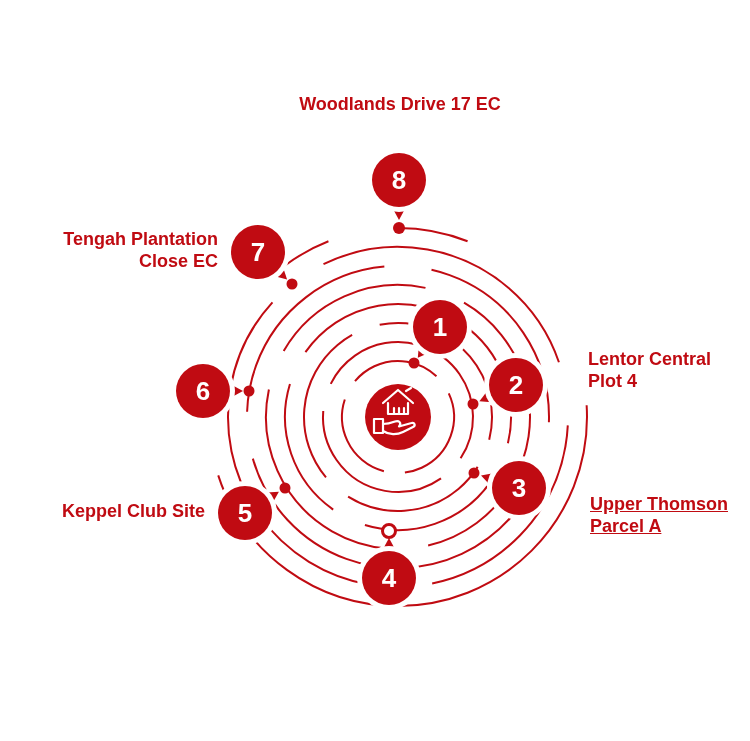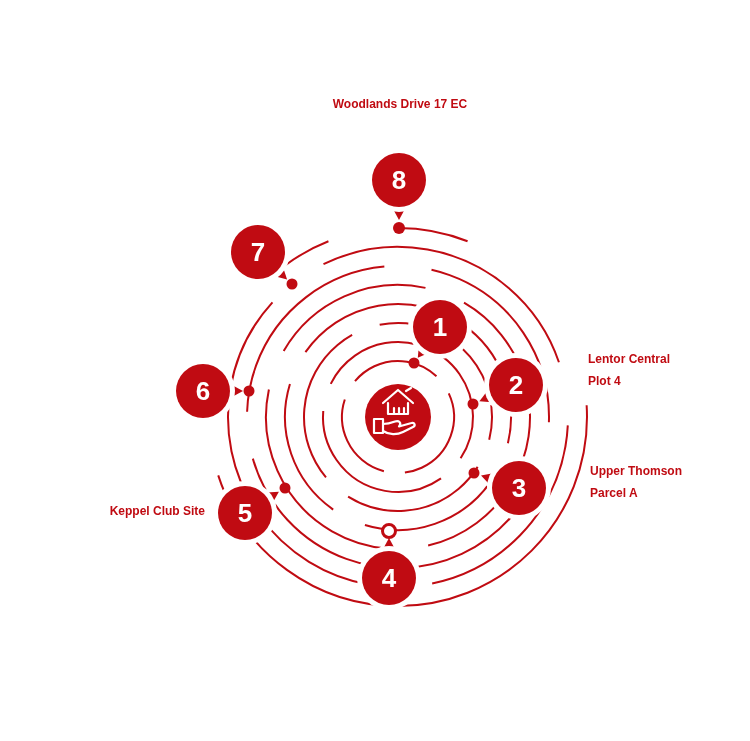--- a/index.html
+++ b/index.html
@@ -14,21 +14,21 @@
   .rings-svg { position:absolute; left:0; top:0; }
   .bubble {
     position:absolute; width:54px; height:54px; border-radius:50%;
     background:var(--accent,#C00B12); color:var(--number-text,#fff);
     display:flex; align-items:center; justify-content:center;
     font-size:26px; font-weight:bold;
     box-shadow:0 0 0 5px var(--background,#fff);
   }
   .label {
     position:absolute; color:var(--accent,#C00B12);
-    font-size:12px; font-weight:bold; line-height:22px;
+    font-size:18px; font-weight:bold; line-height:22px;
     white-space:pre-line;
   }
   .align-right { text-align:right; }
   .align-center { text-align:center; }
 </style>
 </head>
 <body>
 
 <div class="stage">
 
@@ -104,18 +104,20 @@
     </div>
   <div class="bubble" style="left:231px; top:225px;">
       <span>7</span>
     </div>
   <div class="bubble" style="left:372px; top:153px;">
       <span>8</span>
     </div>
 
   <div class="label" style="left:588px; top:348px;">Lentor Central
 Plot 4</div>
-  <div class="label" style="left:590px; top:460px;">Upper Thomson
+  <div class="label" style="left:590px; top:493px;text-decoration:underline;">Upper Thomson
 Parcel A</div>
   <div class="label align-right" style="right:545px; top:500px;">Keppel Club Site</div>
+  <div class="label align-right" style="right:532px; top:228px;">Tengah Plantation
+Close EC</div>
   <div class="label align-center" style="left:280px; top:93px; width:240px;">Woodlands Drive 17 EC</div>
 
 </div>
 
 </body></html>

